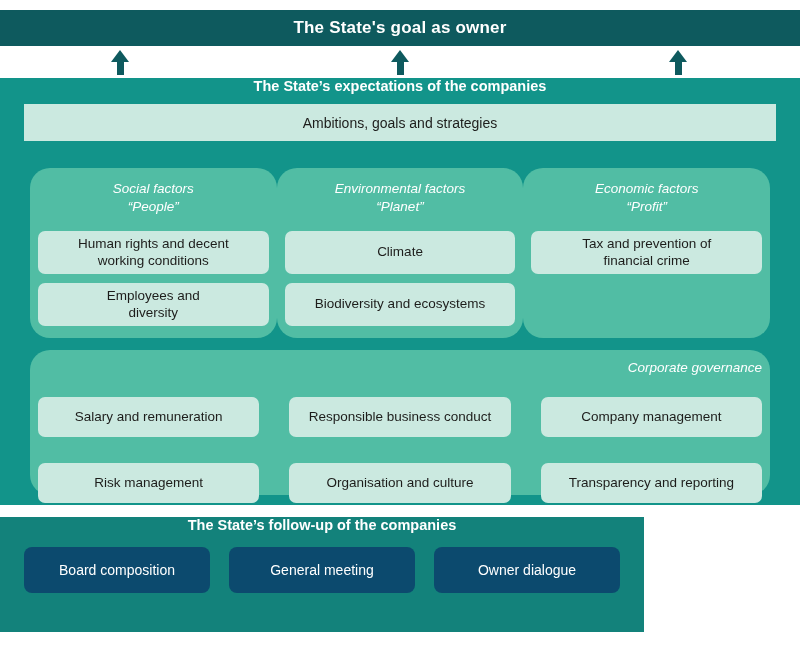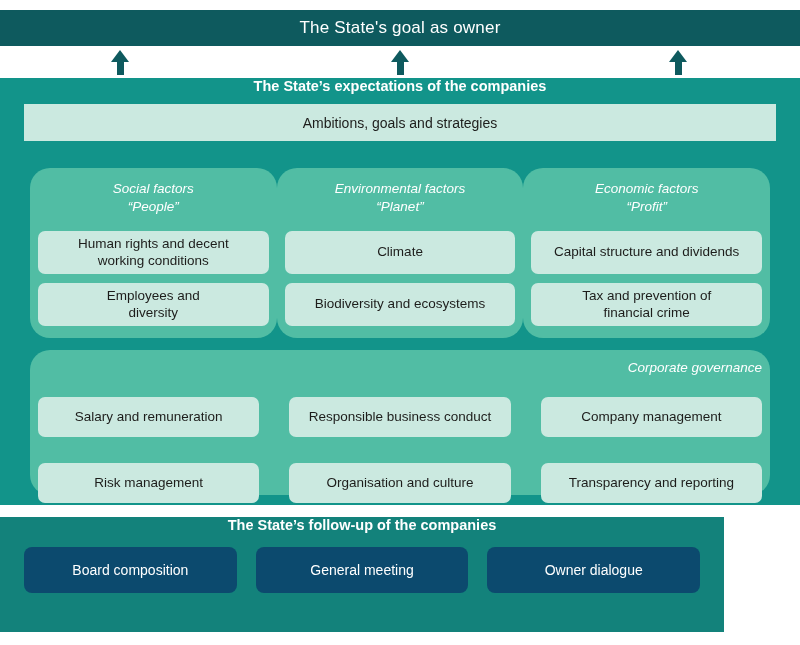--- a/index.html
+++ b/index.html
@@ -11,21 +11,21 @@
     overflow: hidden;
   }
 
   
   .top-banner {
     position: absolute; top: 10px; left: 0; width: 800px; height: 36px;
     background: #0e5a5e;
     display: flex; align-items: center; justify-content: center;
   }
   .top-banner .title {
-    color: #ffffff; font-weight: 400; font-size: 17px; letter-spacing: .2px;
+    color: #ffffff; font-weight: 700; font-size: 17px; letter-spacing: .2px;
   }
 
   
   .arrow-strip { position: absolute; top: 46px; left: 0; width: 800px; height: 32px; background: #ffffff; }
   .up-arrow { position: absolute; bottom: 3px; transform: translateX(-50%); width: 18px; }
   .up-arrow .head {
     width: 0; height: 0; margin: 0 auto;
     border-left: 9px solid transparent; border-right: 9px solid transparent;
     border-bottom: 12px solid #0e5a5e;
   }
@@ -80,21 +80,21 @@
   }
   .gov-grid {
     margin-top: 10px;
     display: grid; grid-template-columns: 1fr 1fr 1fr;
     column-gap: 30px; row-gap: 14px;
   }
   .gov-grid .mint-box { margin-top: 12px; height: 40px; }
 
   
   .followup-panel {
-    position: absolute; top: 517px; left: 0; width: 724px; height: 115px;
+    position: absolute; top: 517px; left: 0; width: 644px; height: 115px;
     background: #13827b;
   }
   .followup-row {
     margin: 14px 24px 0 24px; display: flex; gap: 19px;
   }
   .followup-box {
     flex: 1; height: 46px; background: #0c4a6e; border-radius: 8px;
     display: flex; align-items: center; justify-content: center;
     color: #ffffff; font-size: 14px;
   }
@@ -139,21 +139,20 @@
     </div>
     <div class="factor-card">
       <div class="card-title">Environmental factors
 “Planet”</div>
       <div class="mint-box">Climate</div>
       <div class="mint-box">Biodiversity and ecosystems</div>
     </div>
     <div class="factor-card">
       <div class="card-title">Economic factors
 “Profit”</div>
-      <div class="mint-box">Capital structure and dividends</div>
       <div class="mint-box">Tax and prevention of
 financial crime</div>
     </div>
   </div>
 
   <div class="gov-card">
     <div class="card-title">Corporate governance</div>
     <div class="gov-grid">
       <div class="mint-box">Salary and remuneration</div>
       <div class="mint-box">Responsible business conduct</div>

